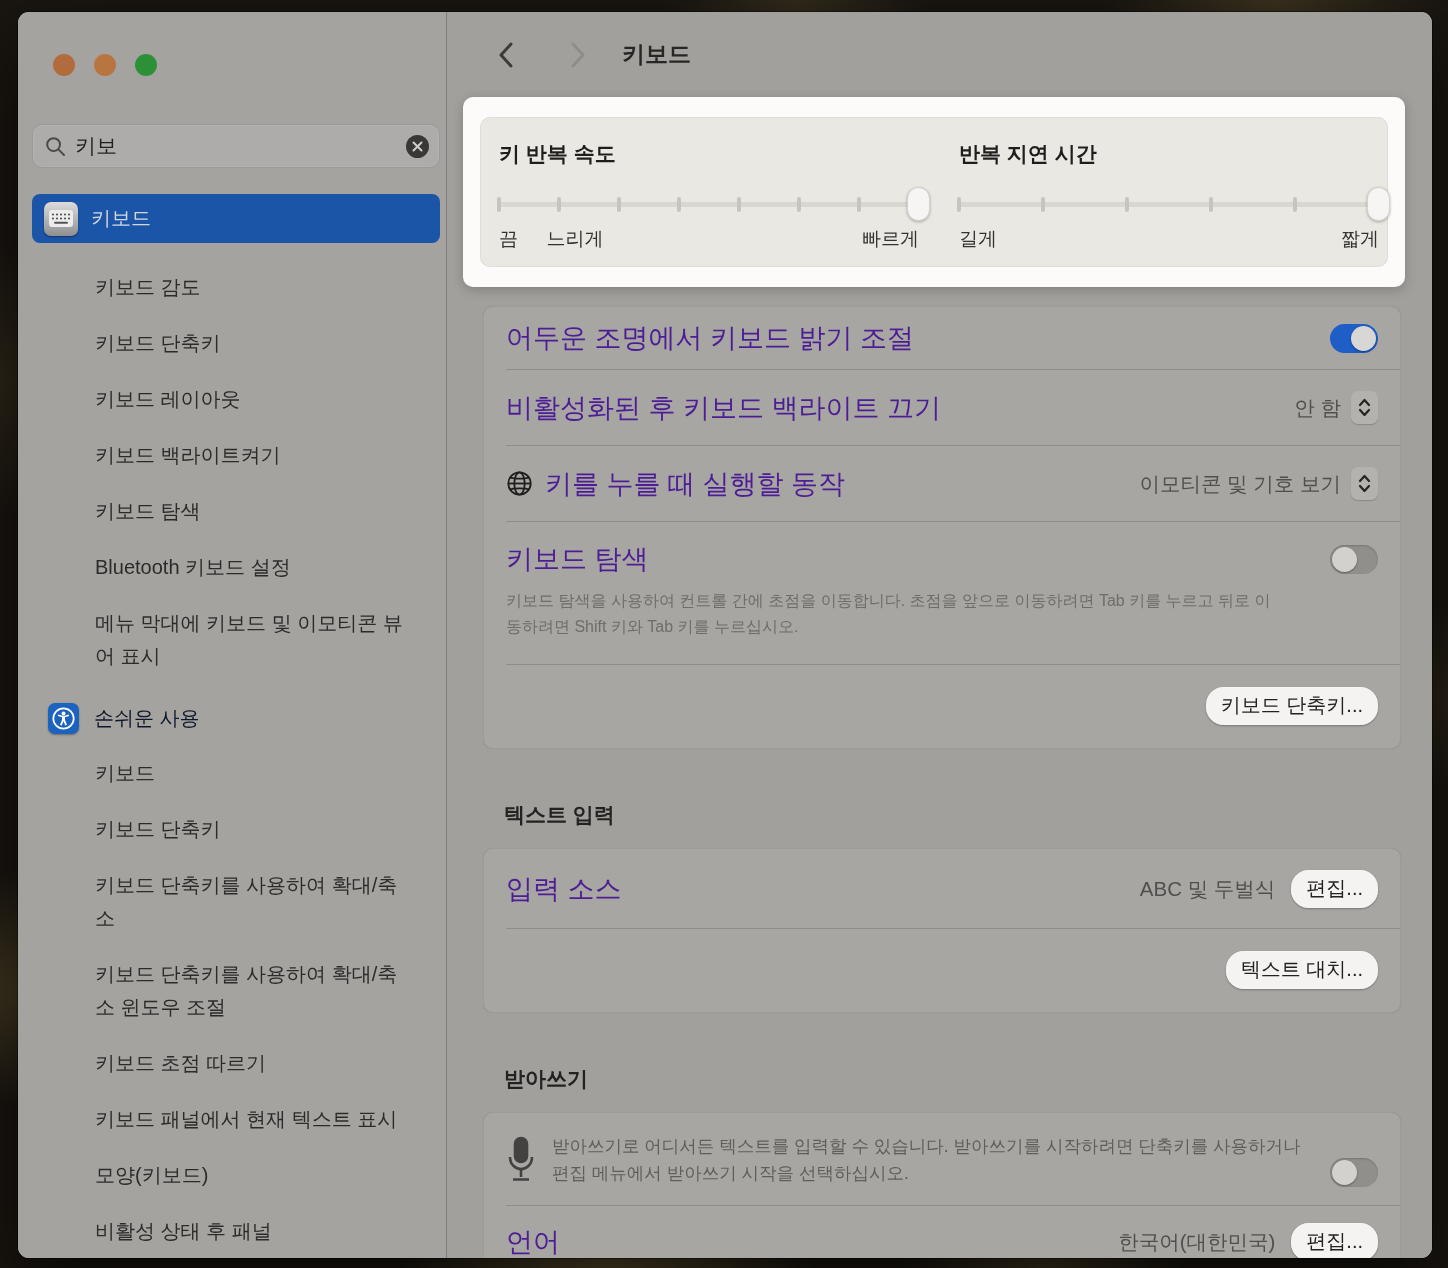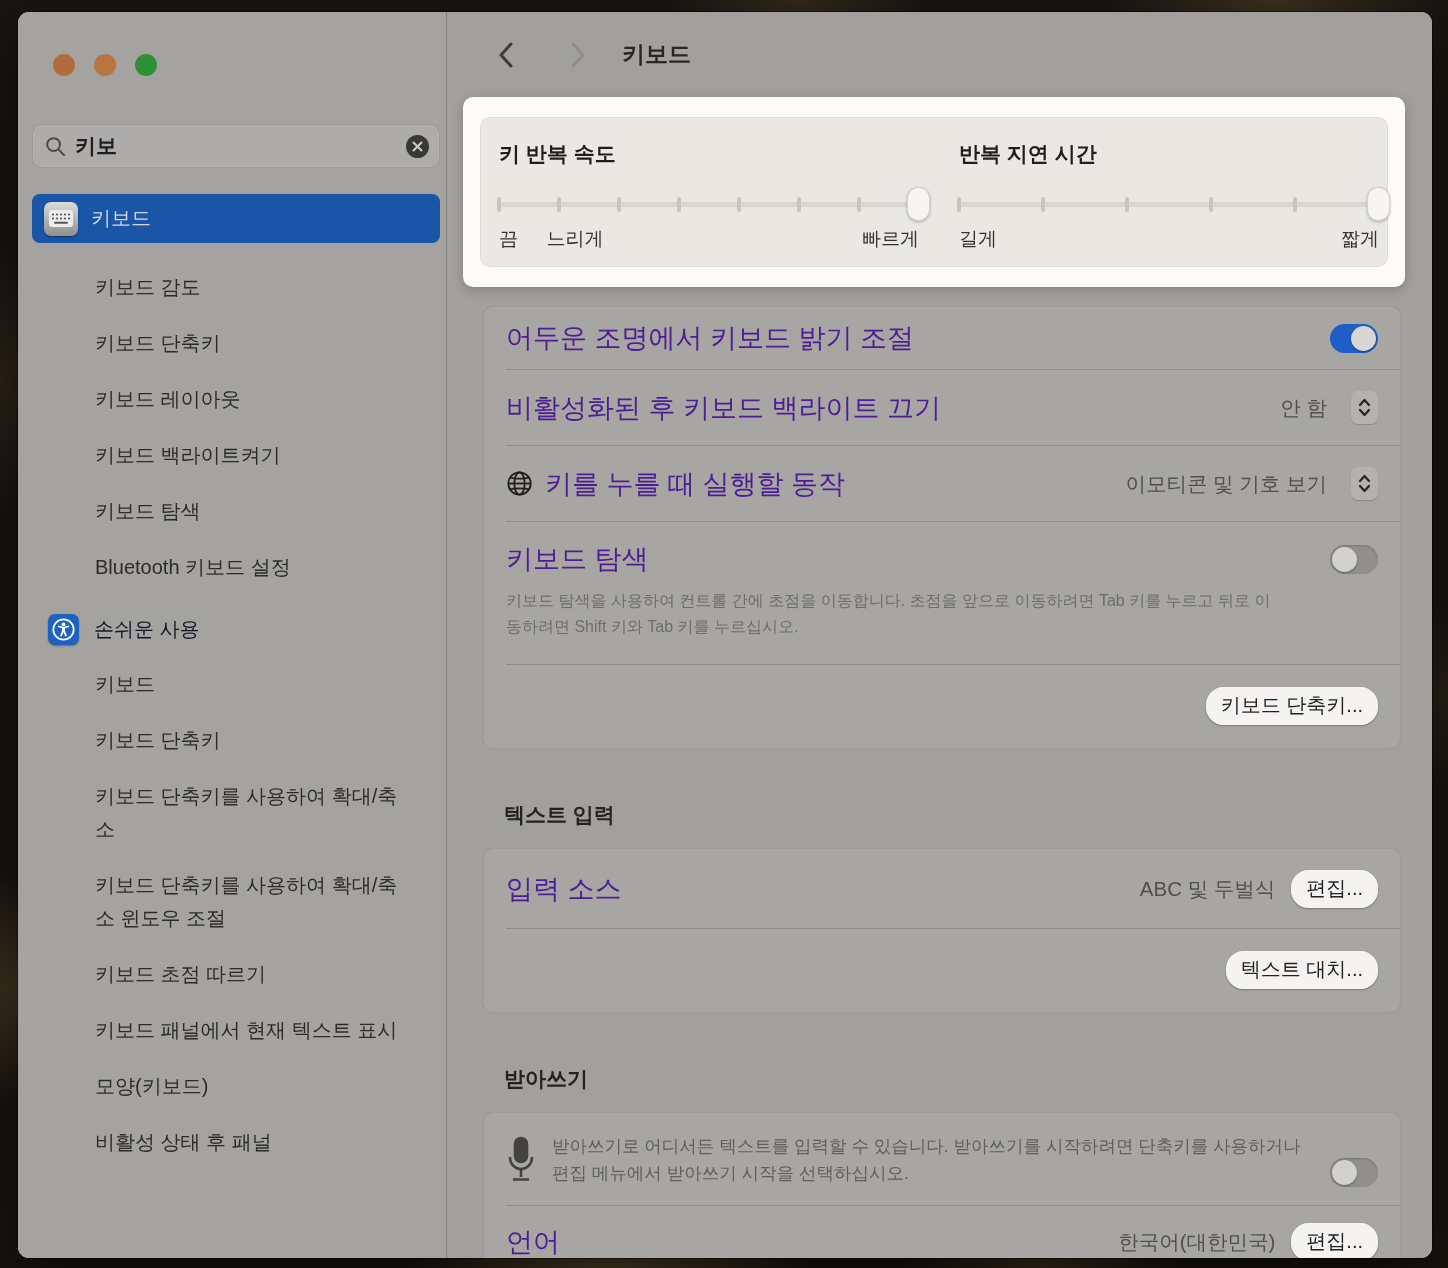--- a/index.html
+++ b/index.html
@@ -30,21 +30,21 @@
     background:#a3a19e;
   }
   
   .sidebar{
     width:429px; min-width:429px; background:#a5a3a0; height:100%;
     border-right:1px solid rgba(0,0,0,.22); padding:0 0 0 0; overflow:hidden;
   }
   .traffic{display:flex; gap:19px; padding:42px 0 0 35px;}
   .tl{width:22px;height:22px;border-radius:50%;}
   .tl.c1{background:var(--tl-1);} .tl.c2{background:var(--tl-2);} .tl.c3{background:var(--tl-3);}
-  .searchwrap{margin:48px 6px 0 14px; position:relative;font-weight:bold;}
+  .searchwrap{margin:48px 6px 0 14px; position:relative;}
   .searchfield{
     height:44px; border-radius:10px; background:#aeacab; border:1px solid rgba(0,0,0,.10);
     box-shadow:inset 0 0 0 1px rgba(255,255,255,.08);
     display:flex; align-items:center; padding:0 40px 0 12px;
   }
   .searchfield .mag{flex:0 0 auto; margin-right:9px; display:flex;}
   .search-text{font-size:21px; color:#201f1e;}
   .clear-btn{position:absolute; right:11px; top:11px; width:23px; height:23px; border-radius:50%;
     background:#393836; display:flex; align-items:center; justify-content:center;}
   .sb-selected{
@@ -98,21 +98,21 @@
   .row .grow{flex:1;}
   .row-label{font-size:27px; color:#4c1d95;}
   .divider{height:1px; background:rgba(0,0,0,.15); margin-left:22px;}
   .toggle{width:48px; height:29px; border-radius:15px; position:relative; flex:0 0 auto;}
   .toggle.on{background:var(--toggle-on);}
   .toggle.off{background:#908f8b; box-shadow:inset 0 1px 2px rgba(0,0,0,.18);}
   .toggle .knob{position:absolute; top:2px; width:25px; height:25px; border-radius:50%;
     box-shadow:0 1px 2px rgba(0,0,0,.35);}
   .toggle.on .knob{right:2px; background:#d8d7d5;}
   .toggle.off .knob{left:2px; background:#d2d1ce;}
-  .pop-value{font-size:20.5px; color:#504f4d; margin-right:24px;}
+  .pop-value{font-size:20.5px; color:#504f4d; margin-right:10px;}
   .pop-badge{width:27px; height:33px; border-radius:7px; background:#b4b2af; display:flex;
     align-items:center; justify-content:center; box-shadow:0 1px 1px rgba(0,0,0,.18); flex:0 0 auto;}
   .desc{font-size:16px; line-height:26px; color:#6e6d6a; padding:0 120px 0 22px;}
   .btn{
     display:inline-block; background:#f4f3f1; border-radius:18px; padding:5px 15px 6px;
     font-size:20px; color:#232221; box-shadow:0 1px 2px rgba(0,0,0,.30), inset 0 0 0 .5px rgba(255,255,255,.6);
   }
   .btn-row{display:flex; justify-content:flex-end; padding:22px 22px 23px;}
   .section-header{margin:52px 0 0 57px; font-size:21px; font-weight:bold; color:#232221;}
   .globe{margin-right:12px; display:flex; flex:0 0 auto;}
@@ -171,20 +171,21 @@
       <span class="label">키보드</span>
     </div>
 
     <div class="sb-list">
       <div class="sb-item">키보드 감도</div>
       <div class="sb-item">키보드 단축키</div>
       <div class="sb-item">키보드 레이아웃</div>
       <div class="sb-item">키보드 백라이트켜기</div>
       <div class="sb-item">키보드 탐색</div>
       <div class="sb-item">Bluetooth 키보드 설정</div>
+      <div class="sb-item">메뉴 막대에 키보드 및 이모티콘 뷰어 표시</div>
     </div>
 
     <div class="sb-section">
       <span class="axicon">
         <svg width="25" height="25" viewBox="0 0 25 25">
             <circle cx="12.5" cy="12.5" r="10.2" fill="none" stroke="#fff" stroke-width="1.7"></circle>
             <circle cx="12.5" cy="7.4" r="2" fill="#fff"></circle>
             <path d="M6.8 10.1 L11 11.3 L11 14 L9 18.7 L10.7 19.4 L12.5 15.2 L14.3 19.4 L16 18.7 L14 14 L14 11.3 L18.2 10.1 L17.8 8.6 L12.5 10 L7.2 8.6 Z" fill="#fff"></path>
           </svg>
       </span>

